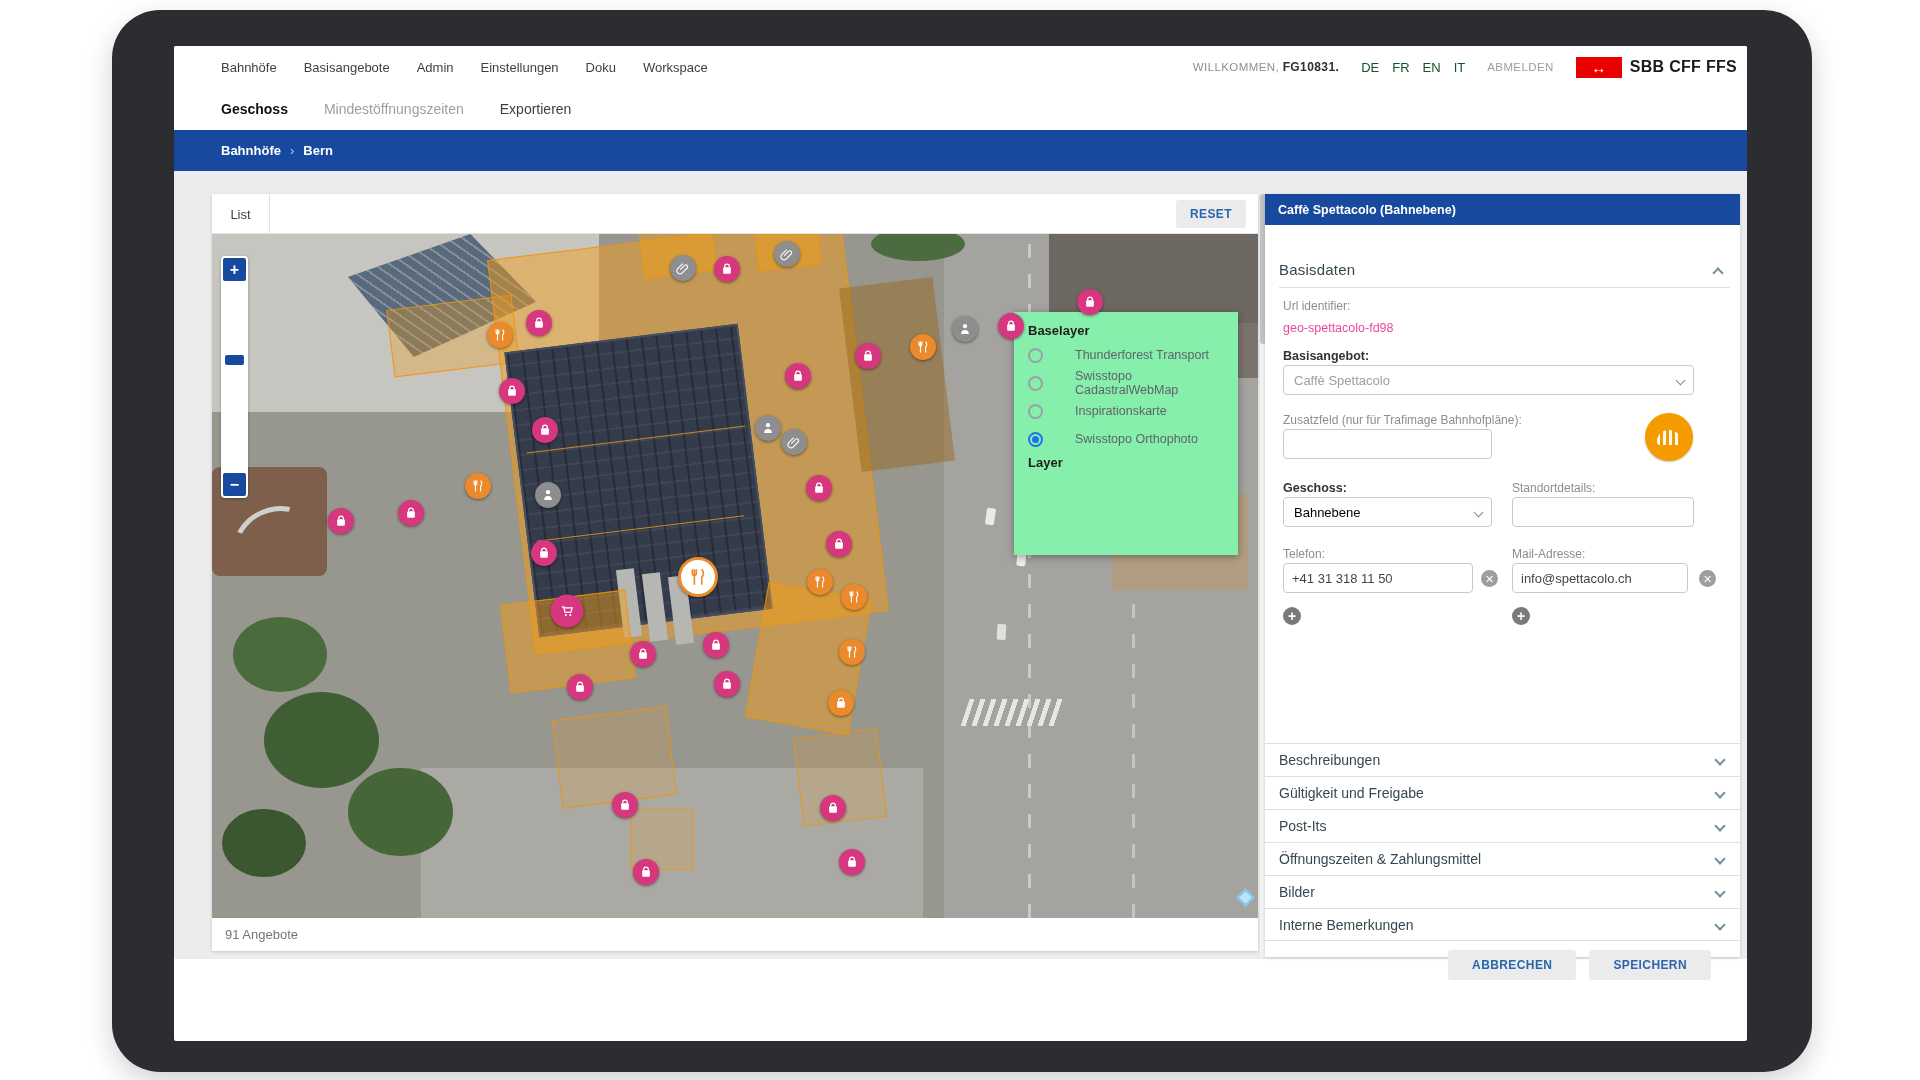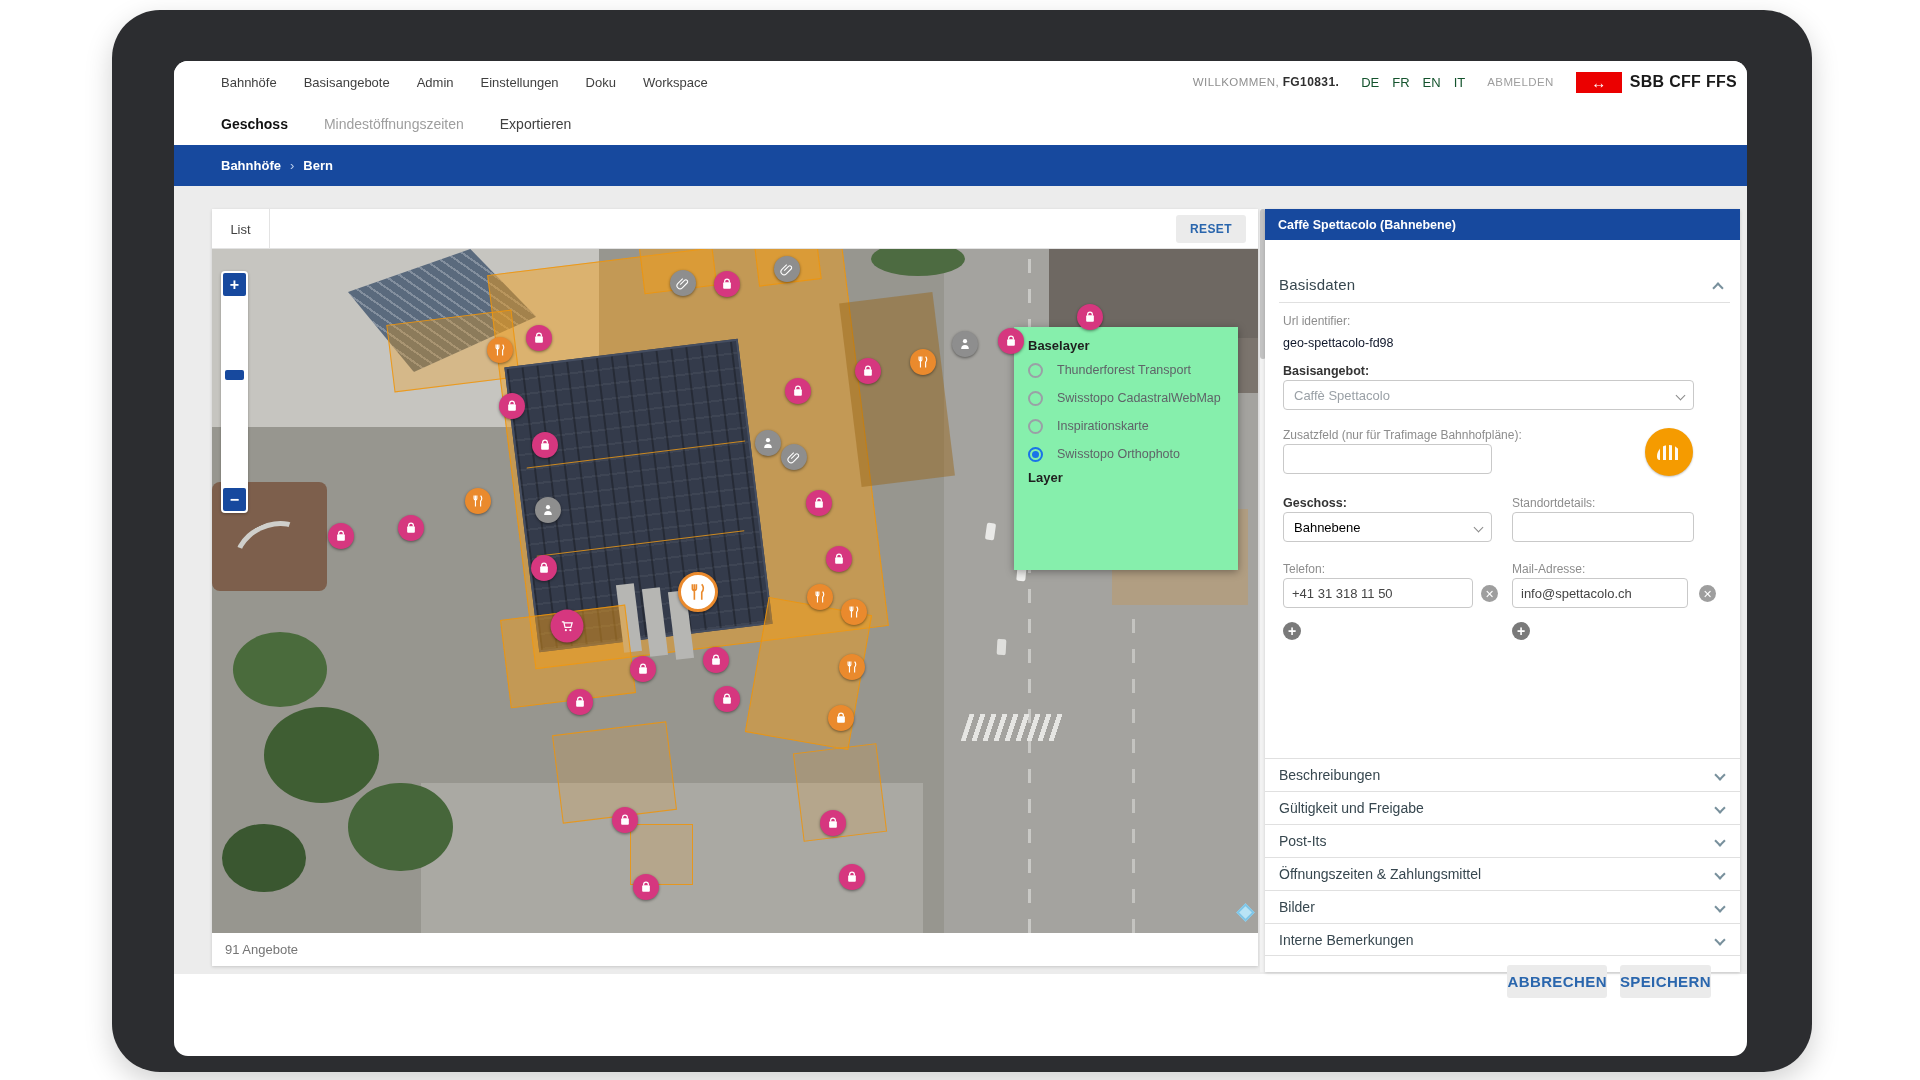--- a/index.html
+++ b/index.html
@@ -3,22 +3,22 @@
 <meta charset="utf-8">
 <style>
   html,body{margin:0;padding:0;}
   body{width:1920px;height:1080px;position:relative;background:#fff;overflow:hidden;
        font-family:"Liberation Sans", sans-serif;}
   *{box-sizing:border-box;}
 
   
   .tablet{position:absolute;left:112px;top:10px;width:1700px;height:1062px;background:#2c2d30;
           border-radius:48px;box-shadow:0 10px 28px rgba(0,0,0,.18);}
-  .screen{position:absolute;left:62px;top:51px;width:1573px;height:995px;background:#fff;
-          border-radius:14px;overflow:hidden;}
+  .screen{position:absolute;left:62px;top:36px;width:1573px;height:995px;background:#fff;
+          border-radius:2px;overflow:hidden;}
 
   
   .hdr1{position:absolute;left:0;top:0;width:100%;height:42px;background:#fff;display:flex;align-items:center;}
   .mainnav{display:flex;gap:27px;padding-left:47px;}
   .mainnav .nav-it{font-size:13px;color:#3f3f3f;cursor:pointer;}
   .hdr-right{position:absolute;right:10px;top:0;height:42px;display:flex;align-items:center;gap:22px;}
   .welcome{font-size:11.5px;color:#8f8f8f;letter-spacing:.4px;}
   .welcome b{color:#2f2f2f;font-size:12px;}
   .langs{display:flex;gap:13px;font-size:13px;color:#14532d;font-weight:500;}
   .logout{font-size:11.5px;color:#9e9e9e;letter-spacing:.4px;}
@@ -70,21 +70,21 @@
   .zbtn{position:absolute;left:2px;width:23px;height:23px;background:#17499E;color:#fff;border:none;border-radius:2px;
         font-size:16px;font-weight:bold;line-height:1;cursor:pointer;display:flex;align-items:center;justify-content:center;
         font-family:"Liberation Sans",sans-serif;}
   .zslider{position:absolute;left:4px;top:99px;width:19px;height:10px;background:#17499E;border-radius:2px;cursor:grab;}
 
   
   .layer-popup{left:802px;top:78px;width:224px;height:243px;background:#86efac;box-shadow:0 2px 8px rgba(0,0,0,.35);
                padding:9px 14px;}
   .lp-title{font-size:13px;font-weight:bold;color:#1f1f1f;margin:2px 0 3px 0;}
   .lp-row{display:flex;align-items:center;gap:14px;height:28px;cursor:pointer;}
-  .lp-row .lbl{font-size:12.5px;color:#5f6368;}
+  .lp-row .lbl{font-size:12.5px;color:#5f6368;margin-left:18px;}
   .radio{width:15px;height:15px;border:2px solid #9aa0a6;border-radius:50%;position:relative;flex:none;}
   .radio.sel{border-color:#1a73e8;}
   .radio.sel::after{content:"";position:absolute;left:2px;top:2px;right:2px;bottom:2px;background:#1a73e8;border-radius:50%;}
   .cb{width:15px;height:15px;border:2px solid #9aa0a6;border-radius:2px;position:relative;flex:none;}
   .cb.checked{background:#1a73e8;border-color:#1a73e8;}
   .cb.checked::after{content:"\2713";color:#fff;font-size:11px;font-weight:bold;position:absolute;left:1px;top:-1px;line-height:13px;}
 
   
   .marker{position:absolute;width:26px;height:26px;border-radius:50%;display:flex;align-items:center;justify-content:center;
           transform:translate(-50%,-50%);box-shadow:0 1px 3px rgba(0,0,0,.45);color:#fff;cursor:pointer;}
@@ -102,40 +102,40 @@
   
   .detail-card{left:1091px;top:23px;width:475px;height:763px;}
   .dp-header{height:31px;background:#17499E;color:#fff;font-weight:bold;font-size:12.5px;display:flex;align-items:center;padding-left:13px;}
   .dp-body{position:relative;height:732px;}
   .sec-title{font-size:15px;color:#37474f;letter-spacing:.2px;}
   .chev{width:8px;height:8px;border-right:2px solid #78909c;border-bottom:2px solid #78909c;transform:rotate(45deg);display:inline-block;}
   .chev.up{transform:rotate(-135deg);}
   .divider{position:absolute;left:14px;right:10px;height:1px;background:#e0e0e0;}
   .flabel{font-size:12px;color:#8d8d8d;}
   .flabel.strong{font-size:12.5px;color:#333;font-weight:bold;}
-  .fvalue{font-size:12.5px;color:#0f172a;}
+  .fvalue{font-size:12.5px;color:#ec4899;}
   .tinput{position:absolute;height:30px;border:1px solid #c9c9c9;border-radius:4px;font-size:13px;color:#444;
           padding:0 8px;font-family:"Liberation Sans",sans-serif;background:#fff;}
   .fselect{position:absolute;height:30px;border:1px solid #c9c9c9;border-radius:4px;background:#fff;display:flex;
            align-items:center;padding:0 26px 0 10px;font-size:13px;cursor:pointer;}
   .fselect .schev{position:absolute;right:9px;top:11px;width:7px;height:7px;border-right:1.6px solid #8a8a8a;border-bottom:1.6px solid #8a8a8a;transform:rotate(45deg);}
   .muted{color:#9aa0a6;}
   .clear-btn{position:absolute;width:17px;height:17px;border-radius:50%;background:#9e9e9e;color:#fff;border:none;
              font-size:11px;line-height:16px;text-align:center;cursor:pointer;padding:0;font-family:"Liberation Sans",sans-serif;}
   .add-btn{position:absolute;width:18px;height:18px;border-radius:50%;background:#7a7a7a;color:#fff;border:none;
            font-size:14px;font-weight:bold;line-height:16px;text-align:center;cursor:pointer;padding:0;font-family:"Liberation Sans",sans-serif;}
   .badge{position:absolute;left:380px;top:188px;width:48px;height:48px;border-radius:50%;background:#f59b00;
          box-shadow:0 1px 2px rgba(0,0,0,.25);display:flex;align-items:center;justify-content:center;}
   .badge .colosseum{width:24px;height:15px;border-radius:60% 60% 4px 4px/90% 90% 4px 4px;
         background:repeating-linear-gradient(90deg,#fff 0 3px,rgba(255,255,255,0) 3px 6px);opacity:.95;}
   .acc-row{position:absolute;left:0;width:475px;height:33px;border-top:1px solid #e0e0e0;display:flex;align-items:center;
            justify-content:space-between;padding:0 16px 0 14px;cursor:pointer;background:#fff;}
   .acc-row .t{font-size:14px;color:#37474f;}
   .dp-buttons{position:absolute;right:29px;top:725px;display:flex;gap:13px;}
-  .dp-buttons .btn-flat{padding:8px 0;font-size:15px;}
+  .dp-buttons .btn-flat{padding:8px 24px;font-size:12px;}
 </style>
 </head>
 <body>
 
 <div class="tablet">
   <div class="screen">
 
     <div class="hdr1">
       <div class="mainnav">
         <span class="nav-it">Bahnhöfe</span>

